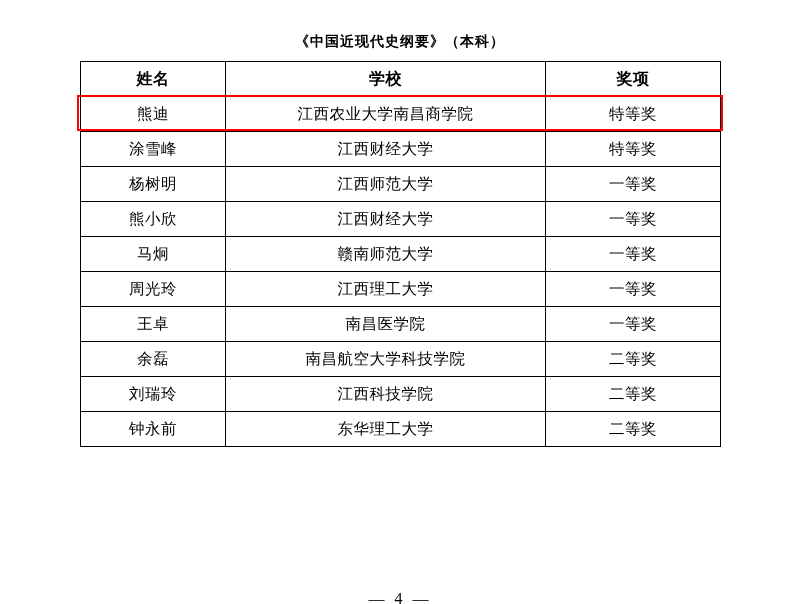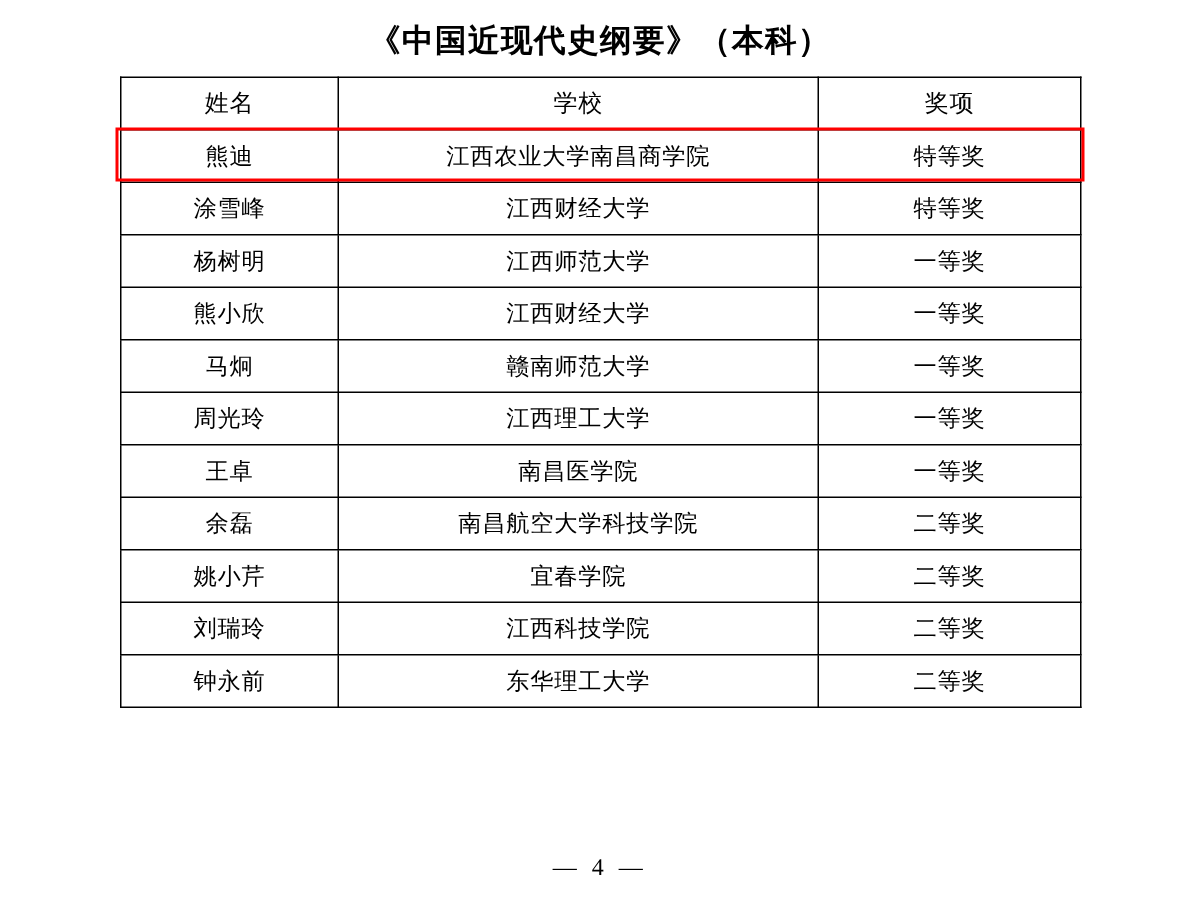--- a/index.html
+++ b/index.html
@@ -15,26 +15,27 @@
     overflow: hidden;
   }
   .page {
     position: relative;
     width: 800px;
     height: 604px;
     box-sizing: border-box;
   }
   .doc-title {
     text-align: center;
-    font-size: 21px;
+    font-size: 14px;
     font-weight: bold;
     letter-spacing: 1px;
     padding-top: 13px;
     padding-bottom: 10px;
     font-family: "Liberation Serif", "DejaVu Serif", serif;
+    margin-top: 20px;
   }
   .table-wrap {
     margin: 0 auto;
     width: 640px;
     position: relative;
   }
   table.award-table {
     border-collapse: collapse;
     width: 640px;
     table-layout: fixed;
@@ -45,21 +46,21 @@
     height: 34px;
     text-align: center;
     vertical-align: middle;
     font-size: 15.5px;
     font-weight: normal;
     font-family: "Liberation Serif", "DejaVu Serif", serif;
     letter-spacing: 0.5px;
     padding: 0 2px;
   }
   table.award-table thead th {
-    font-weight: normal;
+    font-weight: bold;
     font-size: 16px;
     height: 34px;
   }
   .col-name { width: 145px; }
   .col-school { width: 320px; }
   .col-award { width: 175px; }
 
   
   .highlight-box {
     position: absolute;
@@ -138,25 +139,20 @@
             <td>王卓</td>
             <td>南昌医学院</td>
             <td>一等奖</td>
           </tr>
           <tr>
             <td>余磊</td>
             <td>南昌航空大学科技学院</td>
             <td>二等奖</td>
           </tr>
           <tr>
-            <td>姚小芹</td>
-            <td>宜春学院</td>
-            <td>二等奖</td>
-          </tr>
-          <tr>
             <td>刘瑞玲</td>
             <td>江西科技学院</td>
             <td>二等奖</td>
           </tr>
           <tr>
             <td>钟永前</td>
             <td>东华理工大学</td>
             <td>二等奖</td>
           </tr>
         </tbody>

